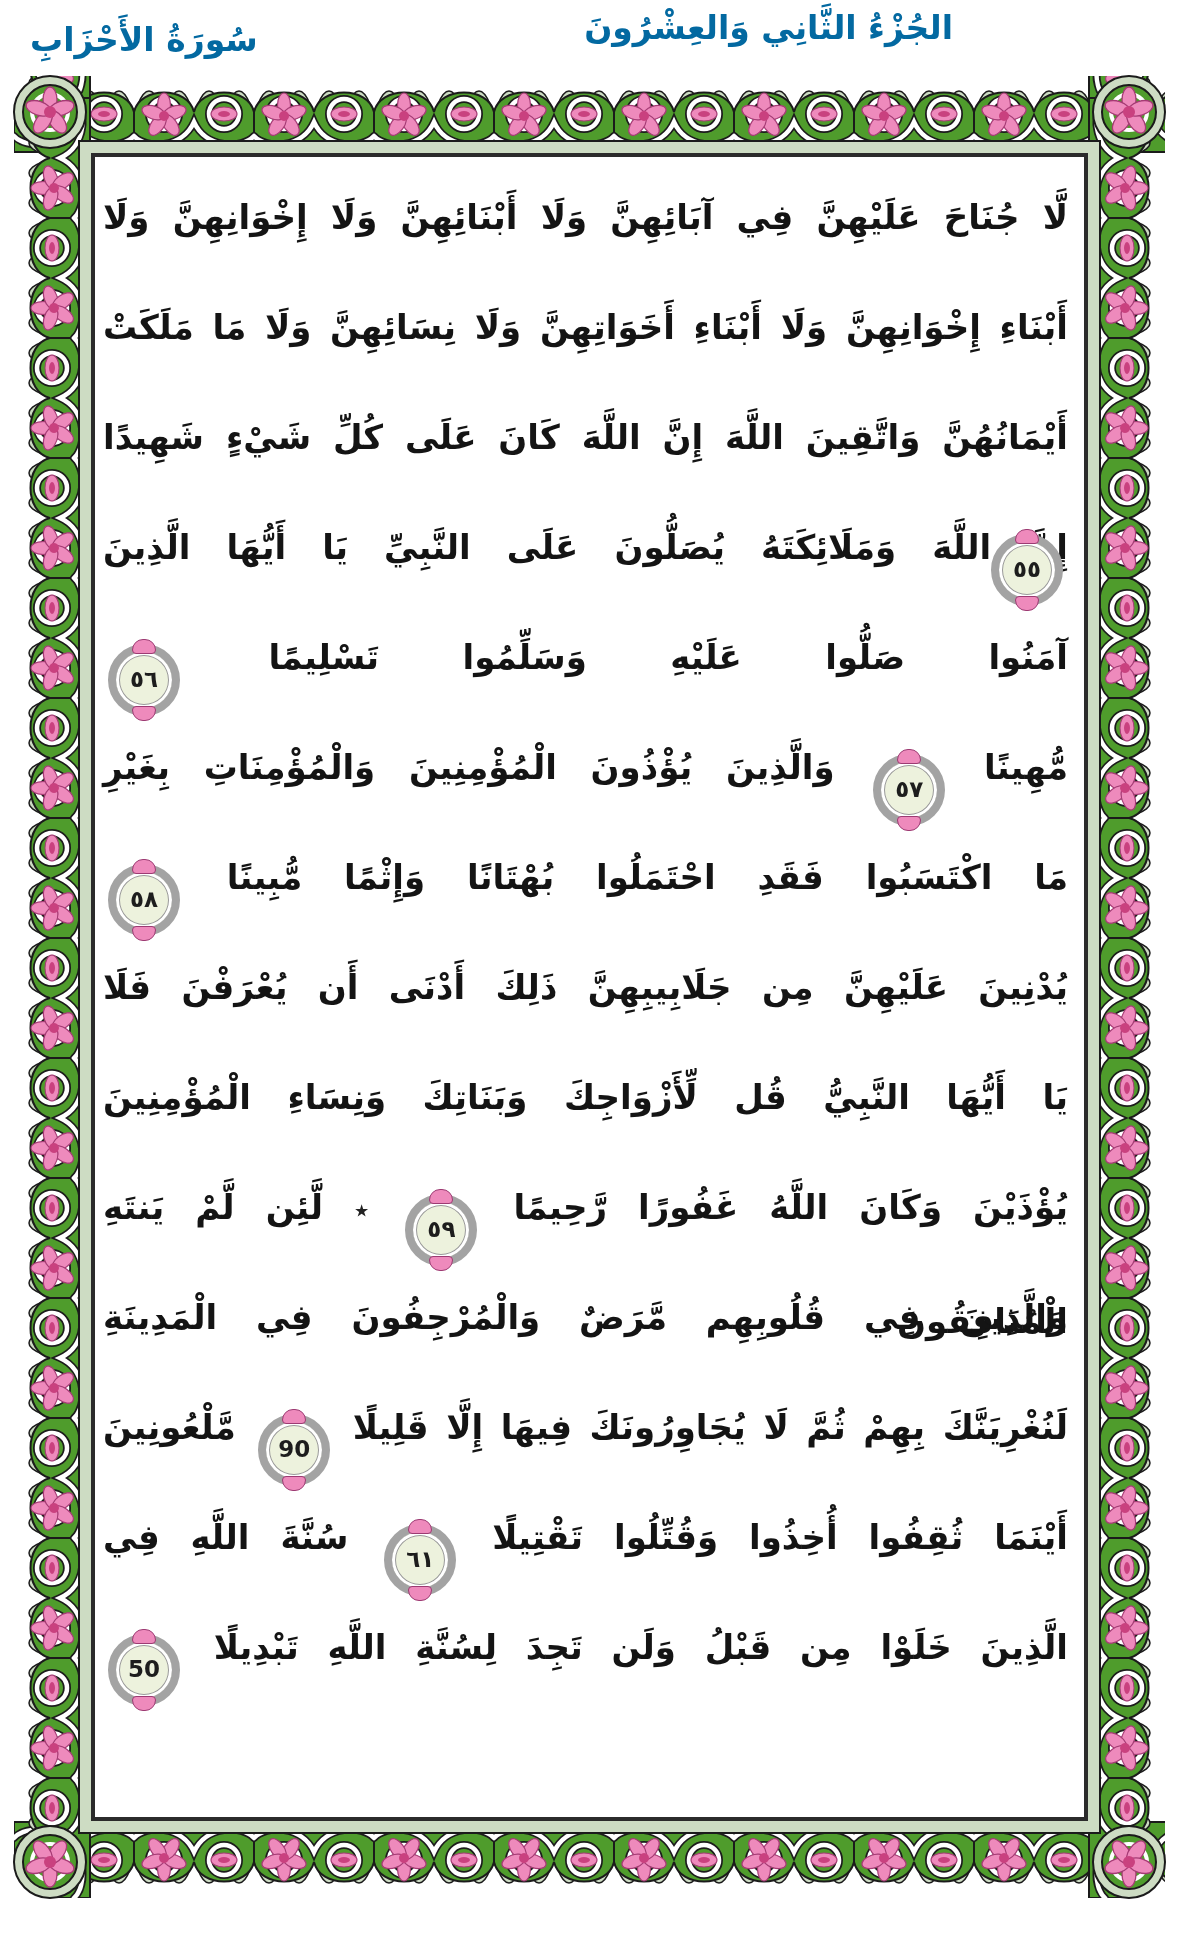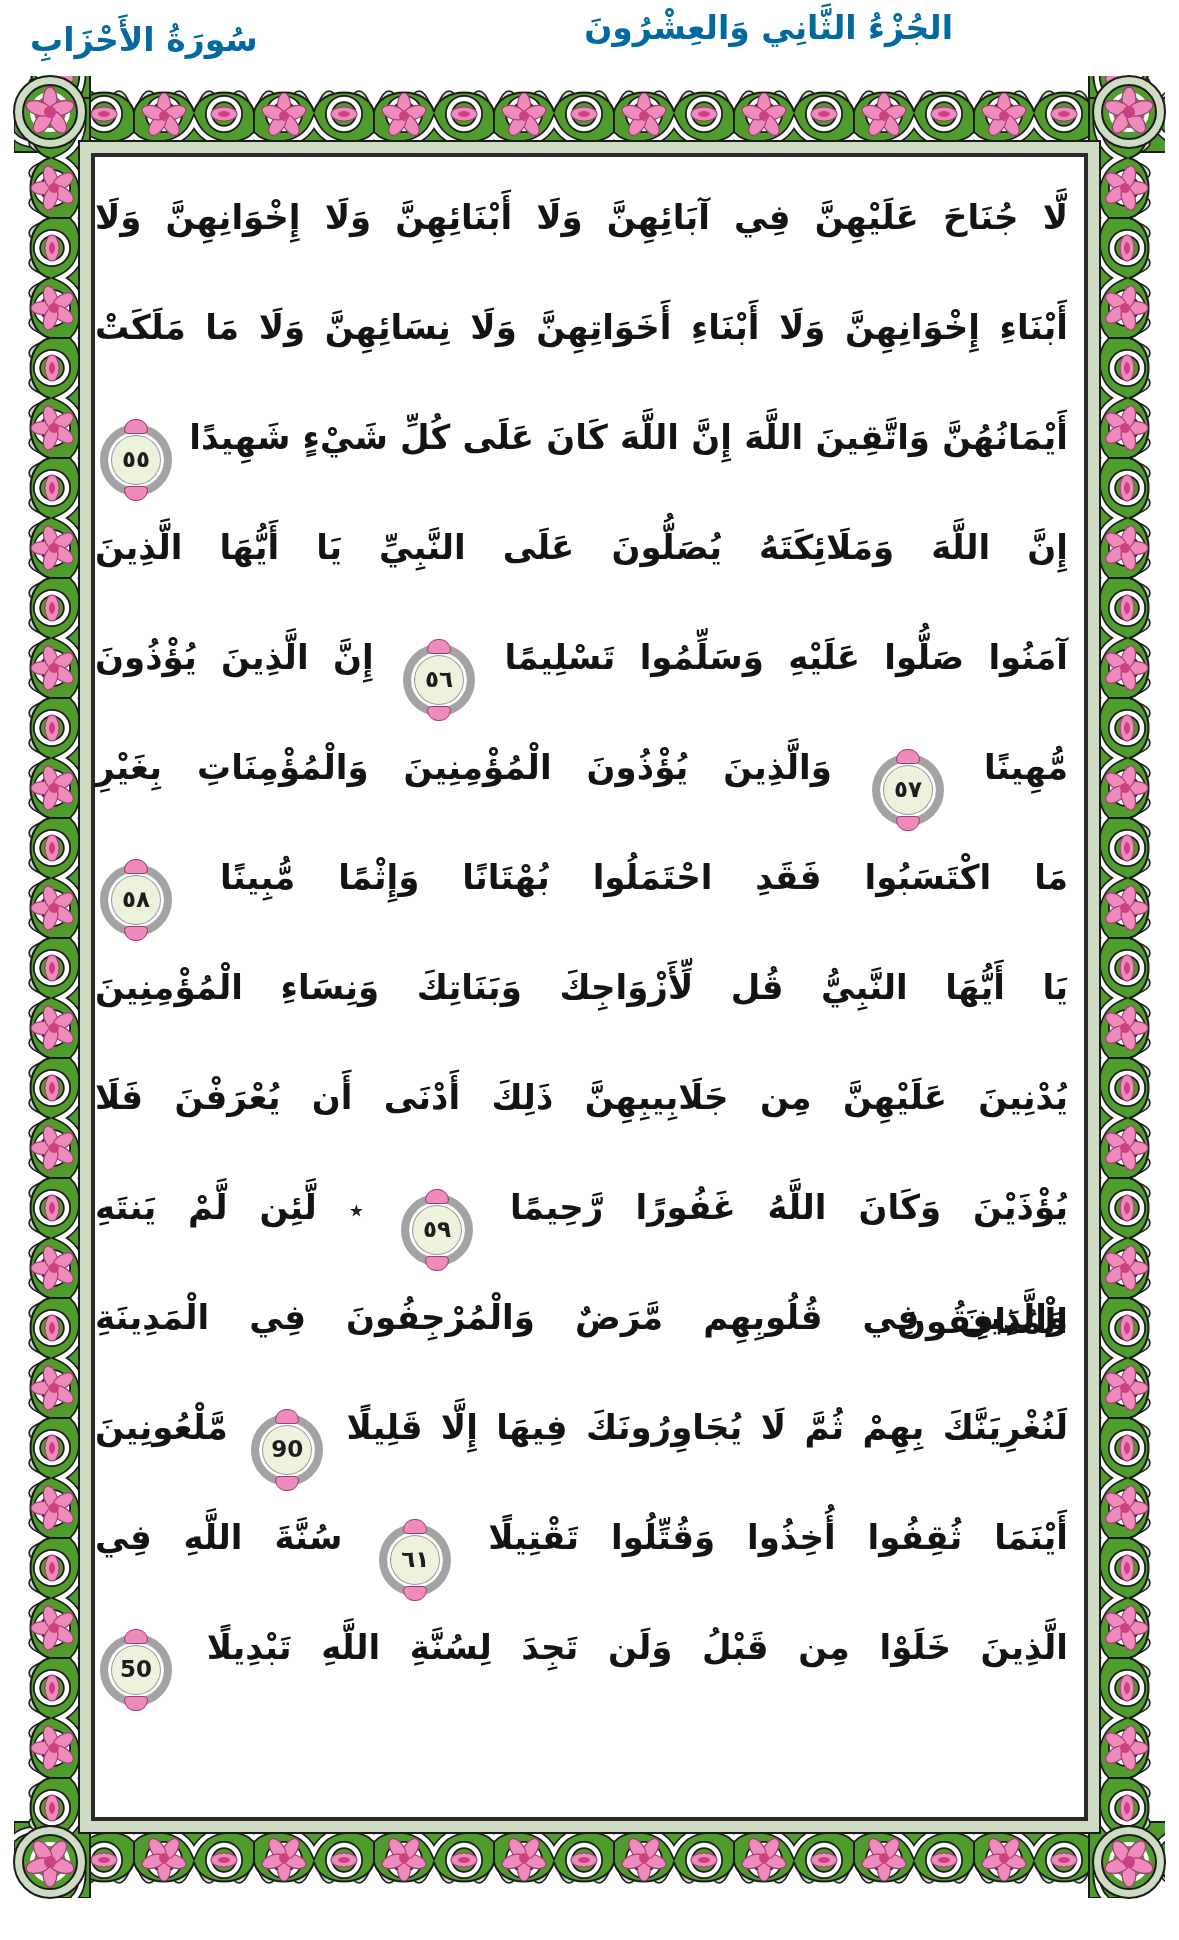--- a/index.html
+++ b/index.html
@@ -27,21 +27,21 @@
   .mirror-y{position:absolute;inset:0;transform:scaleY(-1);}
   .corner{position:absolute;width:84px;height:84px;}
   .c-tl{left:-4px;top:-4px;}
   .c-tr{right:-4px;top:-4px;transform:scaleX(-1);}
   .c-bl{left:-4px;bottom:-4px;transform:scaleY(-1);}
   .c-br{right:-4px;bottom:-4px;transform:scale(-1,-1);}
 
   .mat{position:absolute;inset:64px;background:var(--border-sage);border:2px solid var(--ink);}
   .textpane{
     position:absolute;inset:11px;background:#fff;border:4px solid #2b2b2b;
-    padding:5px 16px 0 0;
+    padding:5px 16px 0 8px;
   }
   .qline{
     direction:rtl;text-align:justify;text-align-last:justify;
     height:110px;line-height:110px;font-size:34px;font-weight:700;
     color:var(--text-ink);
   }
   .qtext{white-space:normal;}
   .hizbstar{font-size:28px;color:#222;}
   .vmark{
     position:relative;display:inline-flex;align-items:center;justify-content:center;
@@ -162,29 +162,29 @@
     <div class="mat">
       <div class="textpane">
           <div class="qline"><span class="qtext">لَّا جُنَاحَ عَلَيْهِنَّ فِي آبَائِهِنَّ وَلَا أَبْنَائِهِنَّ وَلَا إِخْوَانِهِنَّ وَلَا</span></div>
           <div class="qline"><span class="qtext">أَبْنَاءِ إِخْوَانِهِنَّ وَلَا أَبْنَاءِ أَخَوَاتِهِنَّ وَلَا نِسَائِهِنَّ وَلَا مَا مَلَكَتْ</span></div>
           <div class="qline"><span class="qtext">أَيْمَانُهُنَّ وَاتَّقِينَ اللَّهَ إِنَّ اللَّهَ كَانَ عَلَى كُلِّ شَيْءٍ شَهِيدًا</span> <span class="vmark">
               <span class="vnum">٥٥</span>
             </span></div>
           <div class="qline"><span class="qtext">إِنَّ اللَّهَ وَمَلَائِكَتَهُ يُصَلُّونَ عَلَى النَّبِيِّ يَا أَيُّهَا الَّذِينَ</span></div>
           <div class="qline"><span class="qtext">آمَنُوا صَلُّوا عَلَيْهِ وَسَلِّمُوا تَسْلِيمًا</span> <span class="vmark">
               <span class="vnum">٥٦</span>
-            </span> <span class="qtext">إِنَّ الَّذِينَ يُؤْذُونَ</span></div>
+            </span> </div>
           <div class="qline"><span class="qtext">مُّهِينًا</span> <span class="vmark">
               <span class="vnum">٥٧</span>
             </span> <span class="qtext">وَالَّذِينَ يُؤْذُونَ الْمُؤْمِنِينَ وَالْمُؤْمِنَاتِ بِغَيْرِ</span></div>
           <div class="qline"><span class="qtext">مَا اكْتَسَبُوا فَقَدِ احْتَمَلُوا بُهْتَانًا وَإِثْمًا مُّبِينًا</span> <span class="vmark">
               <span class="vnum">٥٨</span>
             </span></div>
+          <div class="qline"><span class="qtext">يُدْنِينَ عَلَيْهِنَّ مِن جَلَابِيبِهِنَّ ذَلِكَ أَدْنَى أَن يُعْرَفْنَ فَلَا</span></div>
           <div class="qline"><span class="qtext">يَا أَيُّهَا النَّبِيُّ قُل لِّأَزْوَاجِكَ وَبَنَاتِكَ وَنِسَاءِ الْمُؤْمِنِينَ</span></div>
-          <div class="qline"><span class="qtext">يُدْنِينَ عَلَيْهِنَّ مِن جَلَابِيبِهِنَّ ذَلِكَ أَدْنَى أَن يُعْرَفْنَ فَلَا</span></div>
           <div class="qline"><span class="qtext">يُؤْذَيْنَ وَكَانَ اللَّهُ غَفُورًا رَّحِيمًا</span> <span class="vmark">
               <span class="vnum">٥٩</span>
             </span> <span class="hizbstar">٭</span> <span class="qtext">لَّئِن لَّمْ يَنتَهِ الْمُنَافِقُونَ</span></div>
           <div class="qline"><span class="qtext">وَالَّذِينَ فِي قُلُوبِهِم مَّرَضٌ وَالْمُرْجِفُونَ فِي الْمَدِينَةِ</span></div>
           <div class="qline"><span class="qtext">لَنُغْرِيَنَّكَ بِهِمْ ثُمَّ لَا يُجَاوِرُونَكَ فِيهَا إِلَّا قَلِيلًا</span> <span class="vmark">
               <span class="vnum">90</span>
             </span> <span class="qtext">مَّلْعُونِينَ</span></div>
           <div class="qline"><span class="qtext">أَيْنَمَا ثُقِفُوا أُخِذُوا وَقُتِّلُوا تَقْتِيلًا</span> <span class="vmark">
               <span class="vnum">٦١</span>
             </span> <span class="qtext">سُنَّةَ اللَّهِ فِي</span></div>

